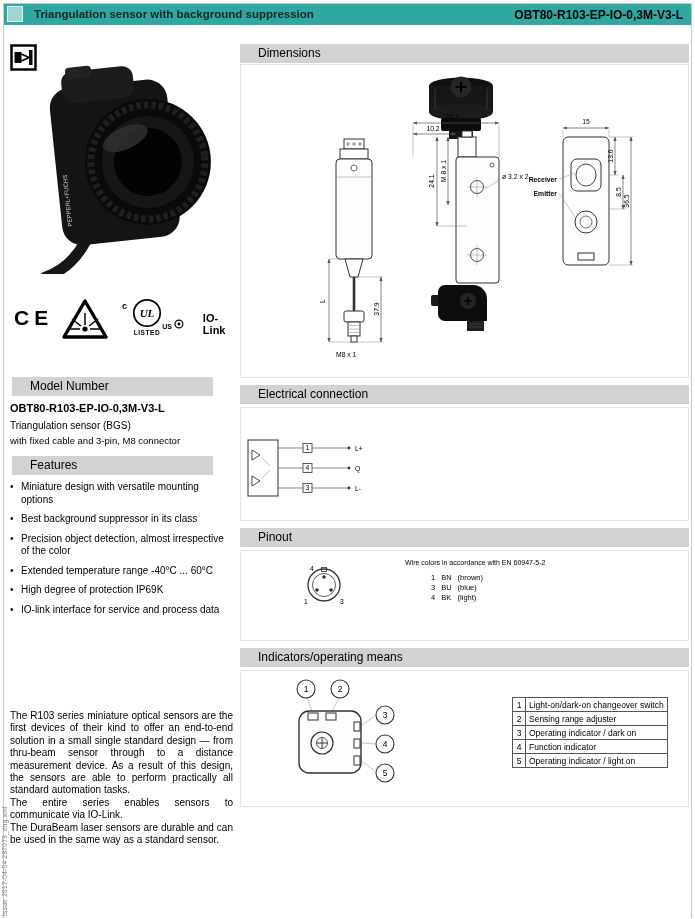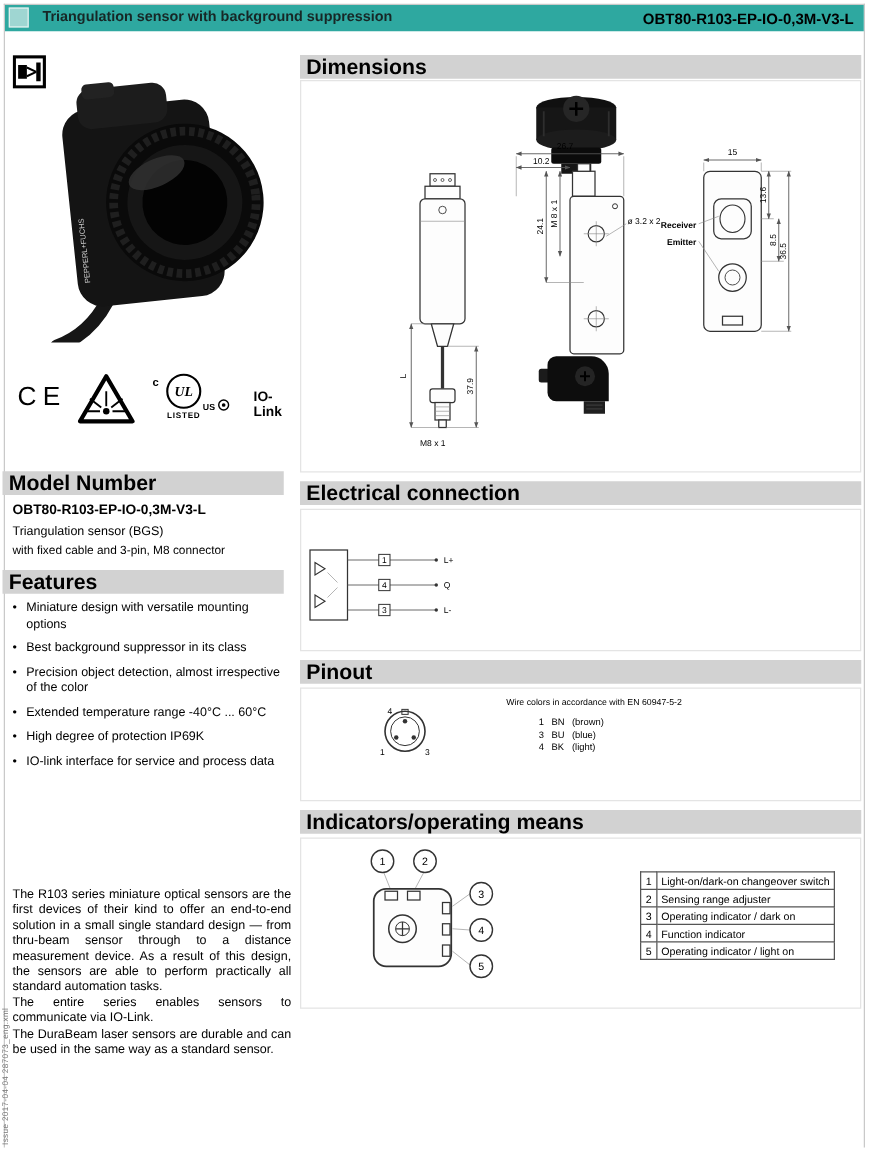--- a/index.html
+++ b/index.html
@@ -6,29 +6,29 @@
   html,body { background:#ffffff; }
   body { font-family:"Liberation Sans","DejaVu Sans",sans-serif; color:#000; }
   .page { position:relative; width:695px; height:919px; background:#fff; overflow:hidden; }
   .frame { position:absolute; left:3px; top:3px; width:689px; height:915px; border:1px solid #c9c9c9; border-bottom:none; pointer-events:none; }
   .header-bar { position:absolute; left:4px; top:4px; width:687px; height:21px; background:#2ea8a0; }
   .header-chip { position:absolute; left:3px; top:2px; width:16px; height:16px; background:#9fd6d2; border:1px solid #dff0ee; }
   .header-title { position:absolute; left:30px; top:4px; font-size:11.5px; font-weight:bold; color:#172726; }
   .header-model { position:absolute; right:8px; top:4px; font-size:12px; font-weight:bold; color:#000; }
   .side-note { position:absolute; left:1px; top:688px; height:228px; writing-mode:vertical-rl; transform:rotate(180deg); font-size:6.5px; color:#777; letter-spacing:0.3px; }
 
-  .section-bar { position:absolute; height:19px; background:#d2d2d2; font-size:17px; font-weight:bold; line-height:19px; padding-left:5px; }
-  .bar-left { left:2px; width:225px; }
+  .section-bar { position:absolute; height:19px; background:#d2d2d2; font-size:12px; font-weight:normal; line-height:19px; padding-left:18px; }
+  .bar-left { left:12px; width:201px; }
   .bar-right { left:240px; width:449px; }
 
   .type-icon { position:absolute; left:10px; top:44px; }
   .photo { position:absolute; left:28px; top:54px; }
 
   .certs { position:absolute; left:8px; top:296px; width:226px; height:54px; }
-  .ce { position:absolute; left:6px; top:10px; font-size:21px; letter-spacing:5px; }
+  .ce { position:absolute; left:6px; top:10px; font-size:21px; letter-spacing:5px;font-weight:bold; }
   .laser { position:absolute; left:54px; top:2px; }
   .ul-block { position:absolute; left:112px; top:2px; width:54px; height:46px; }
   .ul-block svg { position:absolute; left:12px; top:0; }
   .ul-c { position:absolute; left:2px; top:3px; font-size:9px; font-weight:bold; }
   .ul-us { position:absolute; right:2px; bottom:14px; font-size:7px; font-weight:bold; }
   .ul-listed { position:absolute; left:0; top:31px; width:54px; text-align:center; font-size:6.5px; font-weight:bold; letter-spacing:0.6px; }
   .iolink { position:absolute; left:166px; top:16px; font-size:11px; font-weight:bold; display:flex; align-items:center; gap:19px; }
 
   .model-value { position:absolute; left:10px; top:402px; font-size:11px; font-weight:bold; }
   .model-sub { position:absolute; left:10px; top:420px; font-size:10px; }

